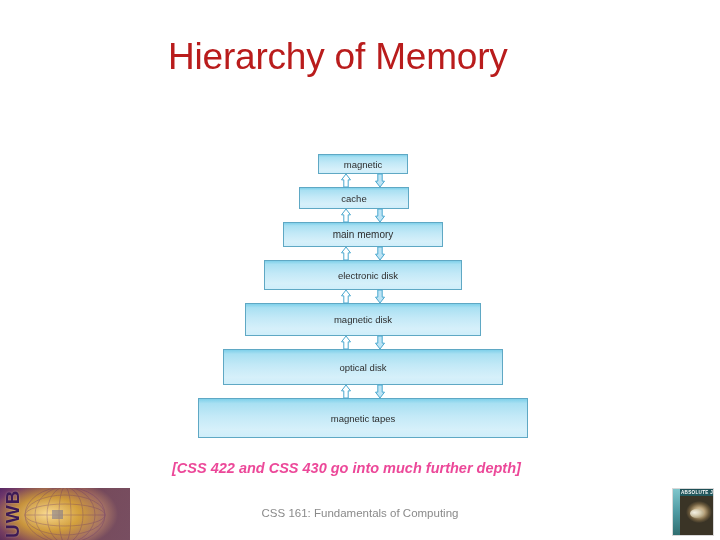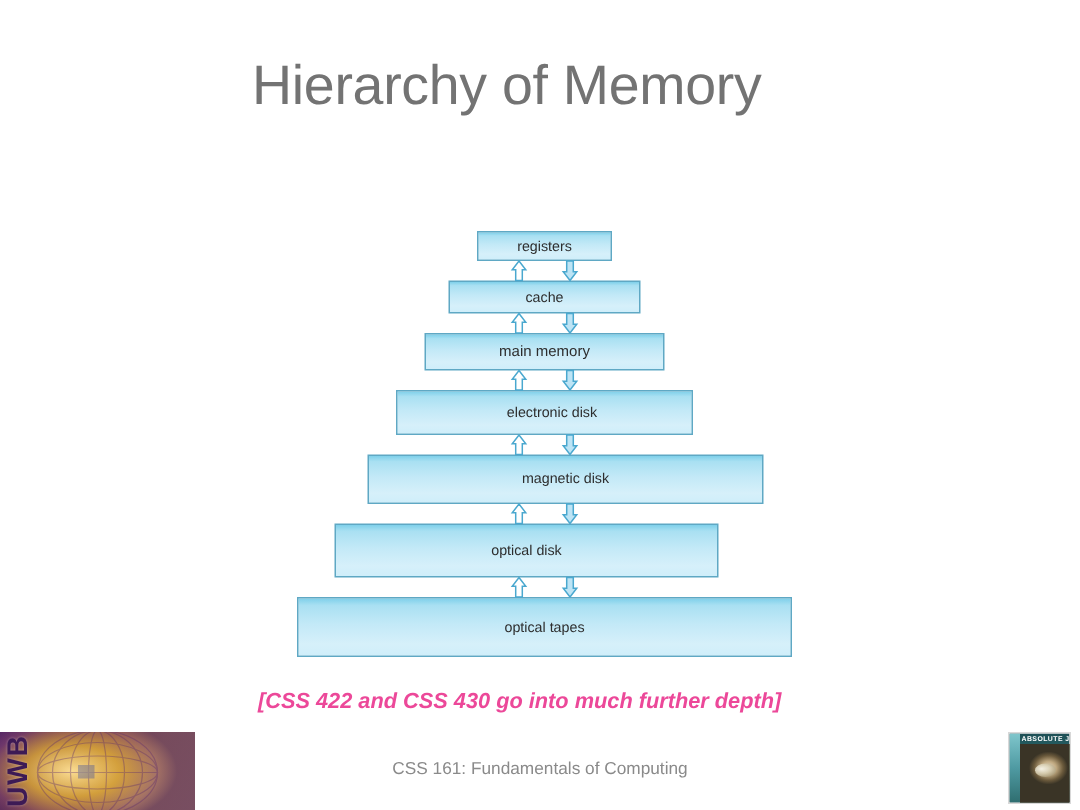--- a/index.html
+++ b/index.html
@@ -24,21 +24,21 @@
   }
 
   
   #slide-title {
     position: absolute;
     left: 168px;
     top: 36px;
     width: 480px;
     font-size: 37px;
     font-weight: 400;
-    color: #737373;
+    color: #b91c1c;
     letter-spacing: -0.2px;
     line-height: 1.15;
     white-space: nowrap;
   }
 
   
   #variables-note {
     position: absolute;
     left: 561px;
     top: 210px;
@@ -221,40 +221,40 @@
             </linearGradient>
             <linearGradient id="gside0" x1="0" y1="0" x2="1" y2="0">
               <stop offset="0%" stop-color="#bfe7f7"></stop>
               <stop offset="100%" stop-color="#8fd3ec"></stop>
             </linearGradient>
           </defs>
           <polygon points="133,11 146,2 236,2 223,11" fill="url(#gtop0)" stroke="#5fa8c4" stroke-width="1"></polygon>
           <polygon points="223,11 236,2 236,22 223,31" fill="url(#gside0)" stroke="#5fa8c4" stroke-width="1"></polygon>
         </svg>
         <div class="box-front" style="left: 133px; top: 11px; width: 90px; height: 20px; display: flex; align-items: center; justify-content: center;">
-          <span style="font-size: 9.5px; color: rgb(45, 45, 45); white-space: nowrap;">registers</span>
+          <span style="font-size: 9.5px; color: rgb(45, 45, 45); white-space: nowrap;">magnetic</span>
         </div>
       </div>
       <div class="mem-level">
         <svg class="box-top" width="360" height="300" viewBox="0 0 360 300" style="position: absolute; left: 0px; top: 0px; pointer-events: none;">
           <defs>
             <linearGradient id="gtop1" x1="0" y1="1" x2="0" y2="0">
               <stop offset="0%" stop-color="#4cb9dd"></stop>
               <stop offset="55%" stop-color="#8ed6ee"></stop>
               <stop offset="100%" stop-color="#bfe8f8"></stop>
             </linearGradient>
             <linearGradient id="gside1" x1="0" y1="0" x2="1" y2="0">
               <stop offset="0%" stop-color="#bfe7f7"></stop>
               <stop offset="100%" stop-color="#8fd3ec"></stop>
             </linearGradient>
           </defs>
           <polygon points="114,44 127,35 255,35 242,44" fill="url(#gtop1)" stroke="#5fa8c4" stroke-width="1"></polygon>
           <polygon points="242,44 255,35 255,57 242,66" fill="url(#gside1)" stroke="#5fa8c4" stroke-width="1"></polygon>
         </svg>
-        <div class="box-front" style="left: 114px; top: 44px; width: 128px; height: 22px; display: flex; align-items: center; justify-content: center;">
+        <div class="box-front" style="left: 114px; top: 44px; width: 110px; height: 22px; display: flex; align-items: center; justify-content: center;">
           <span style="font-size: 9.5px; color: rgb(45, 45, 45); white-space: nowrap;">cache</span>
         </div>
       </div>
       <div class="mem-level">
         <svg class="box-top" width="360" height="300" viewBox="0 0 360 300" style="position: absolute; left: 0px; top: 0px; pointer-events: none;">
           <defs>
             <linearGradient id="gtop2" x1="0" y1="1" x2="0" y2="0">
               <stop offset="0%" stop-color="#4cb9dd"></stop>
               <stop offset="55%" stop-color="#8ed6ee"></stop>
               <stop offset="100%" stop-color="#bfe8f8"></stop>
@@ -300,62 +300,62 @@
               <stop offset="100%" stop-color="#bfe8f8"></stop>
             </linearGradient>
             <linearGradient id="gside4" x1="0" y1="0" x2="1" y2="0">
               <stop offset="0%" stop-color="#bfe7f7"></stop>
               <stop offset="100%" stop-color="#8fd3ec"></stop>
             </linearGradient>
           </defs>
           <polygon points="60,160 73,151 309,151 296,160" fill="url(#gtop4)" stroke="#5fa8c4" stroke-width="1"></polygon>
           <polygon points="296,160 309,151 309,184 296,193" fill="url(#gside4)" stroke="#5fa8c4" stroke-width="1"></polygon>
         </svg>
-        <div class="box-front" style="left: 60px; top: 160px; width: 264px; height: 33px; display: flex; align-items: center; justify-content: center;">
+        <div class="box-front" style="left: 60px; top: 160px; width: 236px; height: 33px; display: flex; align-items: center; justify-content: center;">
           <span style="font-size: 9.5px; color: rgb(45, 45, 45); white-space: nowrap;">magnetic disk</span>
         </div>
       </div>
       <div class="mem-level">
         <svg class="box-top" width="360" height="300" viewBox="0 0 360 300" style="position: absolute; left: 0px; top: 0px; pointer-events: none;">
           <defs>
             <linearGradient id="gtop5" x1="0" y1="1" x2="0" y2="0">
               <stop offset="0%" stop-color="#4cb9dd"></stop>
               <stop offset="55%" stop-color="#8ed6ee"></stop>
               <stop offset="100%" stop-color="#bfe8f8"></stop>
             </linearGradient>
             <linearGradient id="gside5" x1="0" y1="0" x2="1" y2="0">
               <stop offset="0%" stop-color="#bfe7f7"></stop>
               <stop offset="100%" stop-color="#8fd3ec"></stop>
             </linearGradient>
           </defs>
           <polygon points="38,206 51,197 331,197 318,206" fill="url(#gtop5)" stroke="#5fa8c4" stroke-width="1"></polygon>
           <polygon points="318,206 331,197 331,233 318,242" fill="url(#gside5)" stroke="#5fa8c4" stroke-width="1"></polygon>
         </svg>
-        <div class="box-front" style="left: 38px; top: 206px; width: 256px; height: 36px; display: flex; align-items: center; justify-content: center;">
+        <div class="box-front" style="left: 38px; top: 206px; width: 280px; height: 36px; display: flex; align-items: center; justify-content: center;">
           <span style="font-size: 9.5px; color: rgb(45, 45, 45); white-space: nowrap;">optical disk</span>
         </div>
       </div>
       <div class="mem-level">
         <svg class="box-top" width="360" height="300" viewBox="0 0 360 300" style="position: absolute; left: 0px; top: 0px; pointer-events: none;">
           <defs>
             <linearGradient id="gtop6" x1="0" y1="1" x2="0" y2="0">
               <stop offset="0%" stop-color="#4cb9dd"></stop>
               <stop offset="55%" stop-color="#8ed6ee"></stop>
               <stop offset="100%" stop-color="#bfe8f8"></stop>
             </linearGradient>
             <linearGradient id="gside6" x1="0" y1="0" x2="1" y2="0">
               <stop offset="0%" stop-color="#bfe7f7"></stop>
               <stop offset="100%" stop-color="#8fd3ec"></stop>
             </linearGradient>
           </defs>
           <polygon points="13,255 26,246 356,246 343,255" fill="url(#gtop6)" stroke="#5fa8c4" stroke-width="1"></polygon>
           <polygon points="343,255 356,246 356,286 343,295" fill="url(#gside6)" stroke="#5fa8c4" stroke-width="1"></polygon>
         </svg>
         <div class="box-front" style="left: 13px; top: 255px; width: 330px; height: 40px; display: flex; align-items: center; justify-content: center;">
-          <span style="font-size: 9.5px; color: rgb(45, 45, 45); white-space: nowrap;">optical tapes</span>
+          <span style="font-size: 9.5px; color: rgb(45, 45, 45); white-space: nowrap;">magnetic tapes</span>
         </div>
       </div>
       <svg width="360" height="15" viewBox="0 0 360 15" style="position: absolute; left: 0px; top: 30px;">
         <polygon points="161,1 165.5,6.8500000000000005 163.2,6.8500000000000005 163.2,14 158.8,14 158.8,6.8500000000000005 156.5,6.8500000000000005" fill="#ffffff" stroke="#4aa8cf" stroke-width="1"></polygon>
         <polygon points="195,14 199.5,8.149999999999999 197.2,8.149999999999999 197.2,1 192.8,1 192.8,8.149999999999999 190.5,8.149999999999999" fill="#bde4f5" stroke="#4aa8cf" stroke-width="1"></polygon>
       </svg>
       <svg width="360" height="15" viewBox="0 0 360 15" style="position: absolute; left: 0px; top: 65px;">
         <polygon points="161,1 165.5,6.8500000000000005 163.2,6.8500000000000005 163.2,14 158.8,14 158.8,6.8500000000000005 156.5,6.8500000000000005" fill="#ffffff" stroke="#4aa8cf" stroke-width="1"></polygon>
         <polygon points="195,14 199.5,8.149999999999999 197.2,8.149999999999999 197.2,1 192.8,1 192.8,8.149999999999999 190.5,8.149999999999999" fill="#bde4f5" stroke="#4aa8cf" stroke-width="1"></polygon>
       </svg>

